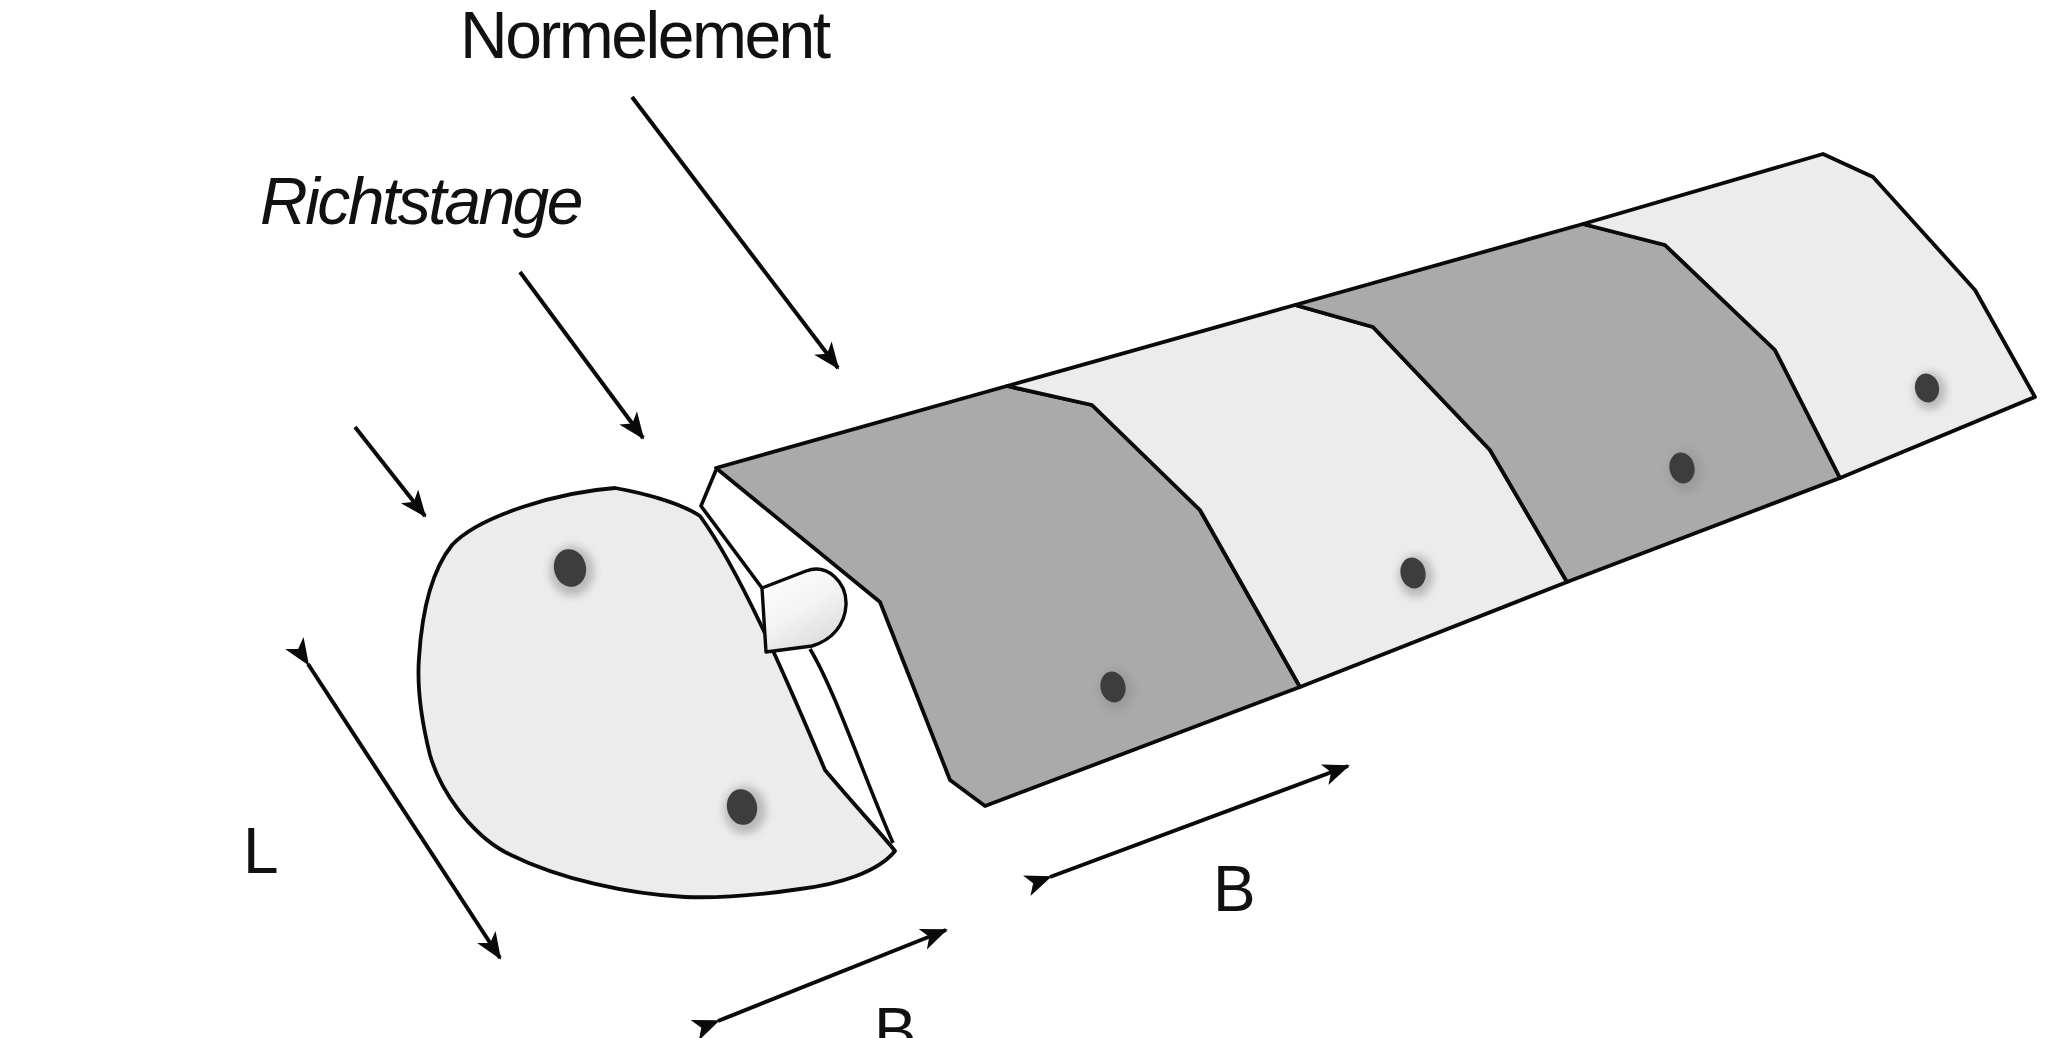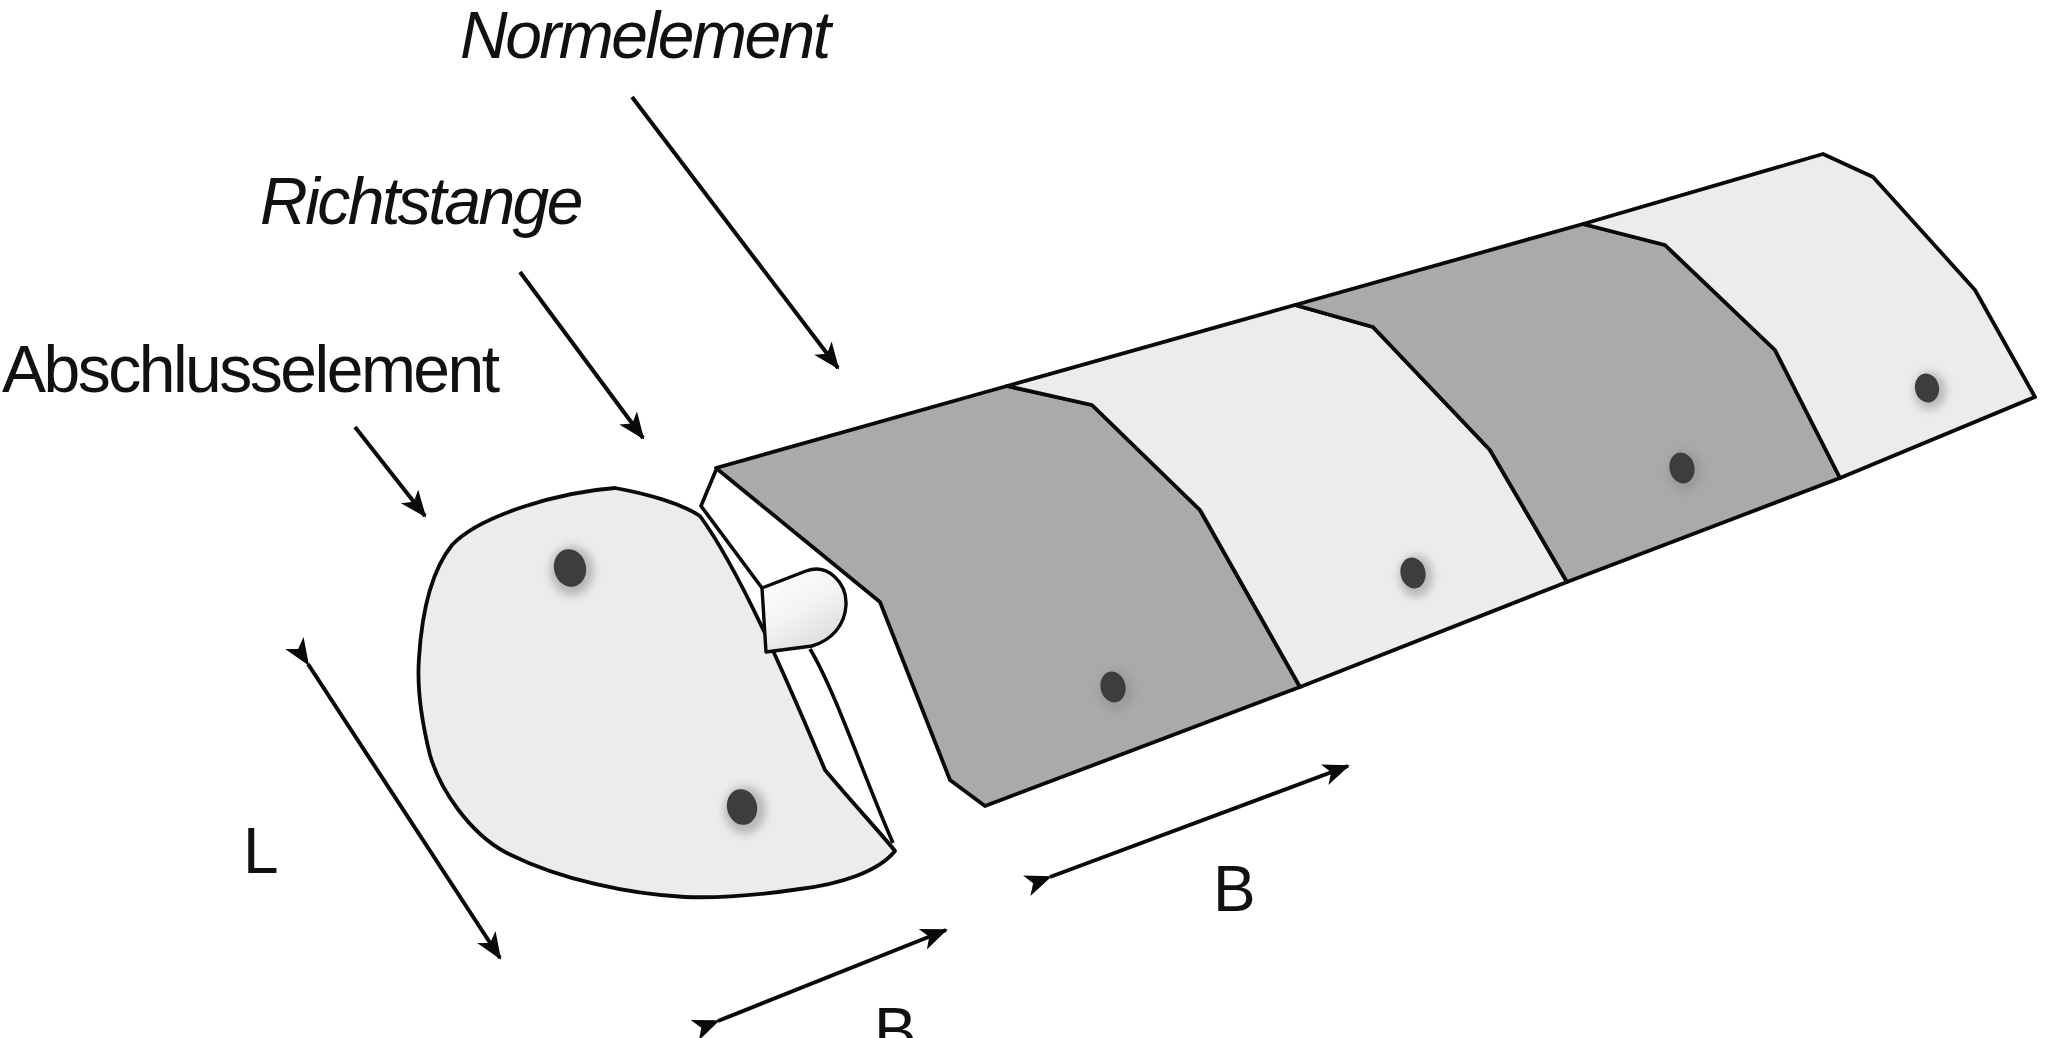--- a/index.html
+++ b/index.html
@@ -107,24 +107,23 @@
 
     <line x1="632" y1="97" x2="838" y2="368" stroke="#0a0a0a" stroke-width="4" marker-end="url(#ahBig)"></line>
     <line x1="520" y1="272" x2="643" y2="438" stroke="#0a0a0a" stroke-width="4" marker-end="url(#ahBig)"></line>
     <line x1="355" y1="427" x2="425" y2="516" stroke="#0a0a0a" stroke-width="4" marker-end="url(#ahBig)"></line>
 
     <line x1="308" y1="664" x2="500" y2="958" stroke="#0a0a0a" stroke-width="4" marker-start="url(#ahBig)" marker-end="url(#ahBig)"></line>
     <line x1="718" y1="1021" x2="946" y2="930" stroke="#0a0a0a" stroke-width="4" marker-start="url(#ahBig)" marker-end="url(#ahBig)"></line>
     <line x1="1050" y1="877" x2="1348" y2="766" stroke="#0a0a0a" stroke-width="4" marker-start="url(#ahBig)" marker-end="url(#ahBig)"></line>
   </svg>
 
-  <div class="diagram-label" style="left:460px;top:0px;font-style:italic;">Normelement</div>
+  <div class="diagram-label" style="left:460px;top:0px;">Normelement</div>
 
   <div class="diagram-label" style="left:260px;top:166px;font-style:italic;">Richtstange</div>
 
-  <div class="diagram-label" style="left:2px;top:334px;">Abschlusselement</div>
 
   <div class="dim-label" style="left:243px;top:818px;">L</div>
 
   <div class="dim-label" style="left:874px;top:998px;">B</div>
 
   <div class="dim-label" style="left:1213px;top:856px;">B</div>
 </div>
 
 </body></html>

